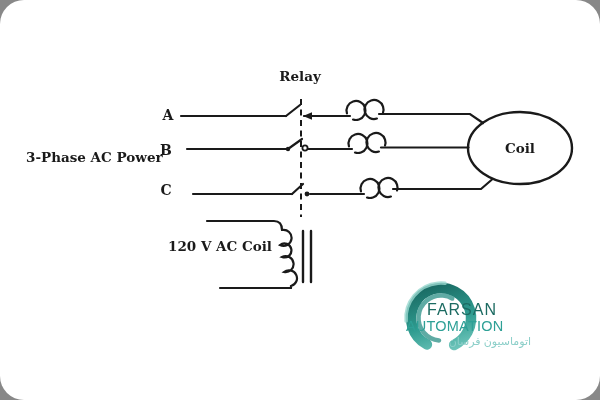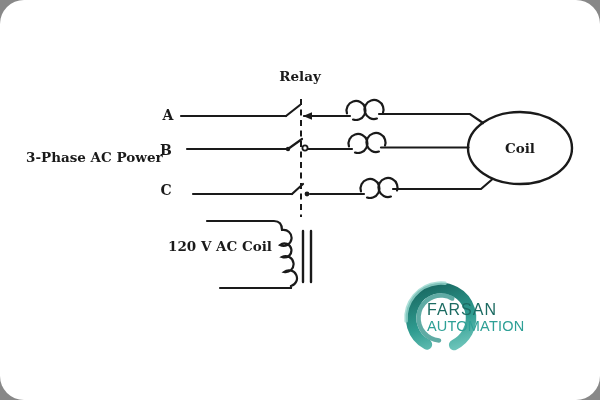--- a/index.html
+++ b/index.html
@@ -11,21 +11,21 @@
   .lbl{
     position:absolute;color:#1a1a1a;font-weight:bold;
     font-size:13.5px;line-height:1.1;text-align:center;white-space:nowrap;
   }
   .lbl.phase{font-size:14px;}
   .logo-text{
     position:absolute;font-family:"Liberation Sans","DejaVu Sans",sans-serif;
     font-weight:normal;white-space:nowrap;line-height:1;
   }
   .logo-l1{left:427px;top:302px;font-size:16px;letter-spacing:1px;color:#1c6b62;}
-  .logo-l2{left:427px;top:319px;font-size:14.5px;letter-spacing:0.2px;color:#2ea096;}
+  .logo-l2{left:406px;top:319px;font-size:14.5px;letter-spacing:0.2px;color:#2ea096;}
   .logo-l3{left:427px;top:336px;width:104px;text-align:right;font-size:11px;
            color:#8ccfc9;direction:rtl;font-weight:normal;}
 </style>
 </head>
 <body>
 
 <div class="canvas">
 
   <svg width="600" height="400" viewBox="0 0 600 400">
     <defs>
@@ -104,14 +104,15 @@
   <div class="lbl phase" style="left:160px;top:108px;width:16px;">A</div>
   <div class="lbl phase" style="left:158px;top:143px;width:16px;">B</div>
   <div class="lbl phase" style="left:158px;top:183px;width:16px;">C</div>
 
   <div class="lbl" style="left:482px;top:141px;width:76px;">Coil</div>
 
   <div class="lbl" style="left:168px;top:239px;width:98px;">120 V AC Coil</div>
 
   <div class="logo-text logo-l1">FARSAN</div>
   <div class="logo-text logo-l2">AUTOMATION</div>
+  <div class="logo-text logo-l3">اتوماسیون فرسان</div>
 
 </div>
 
 </body></html>

